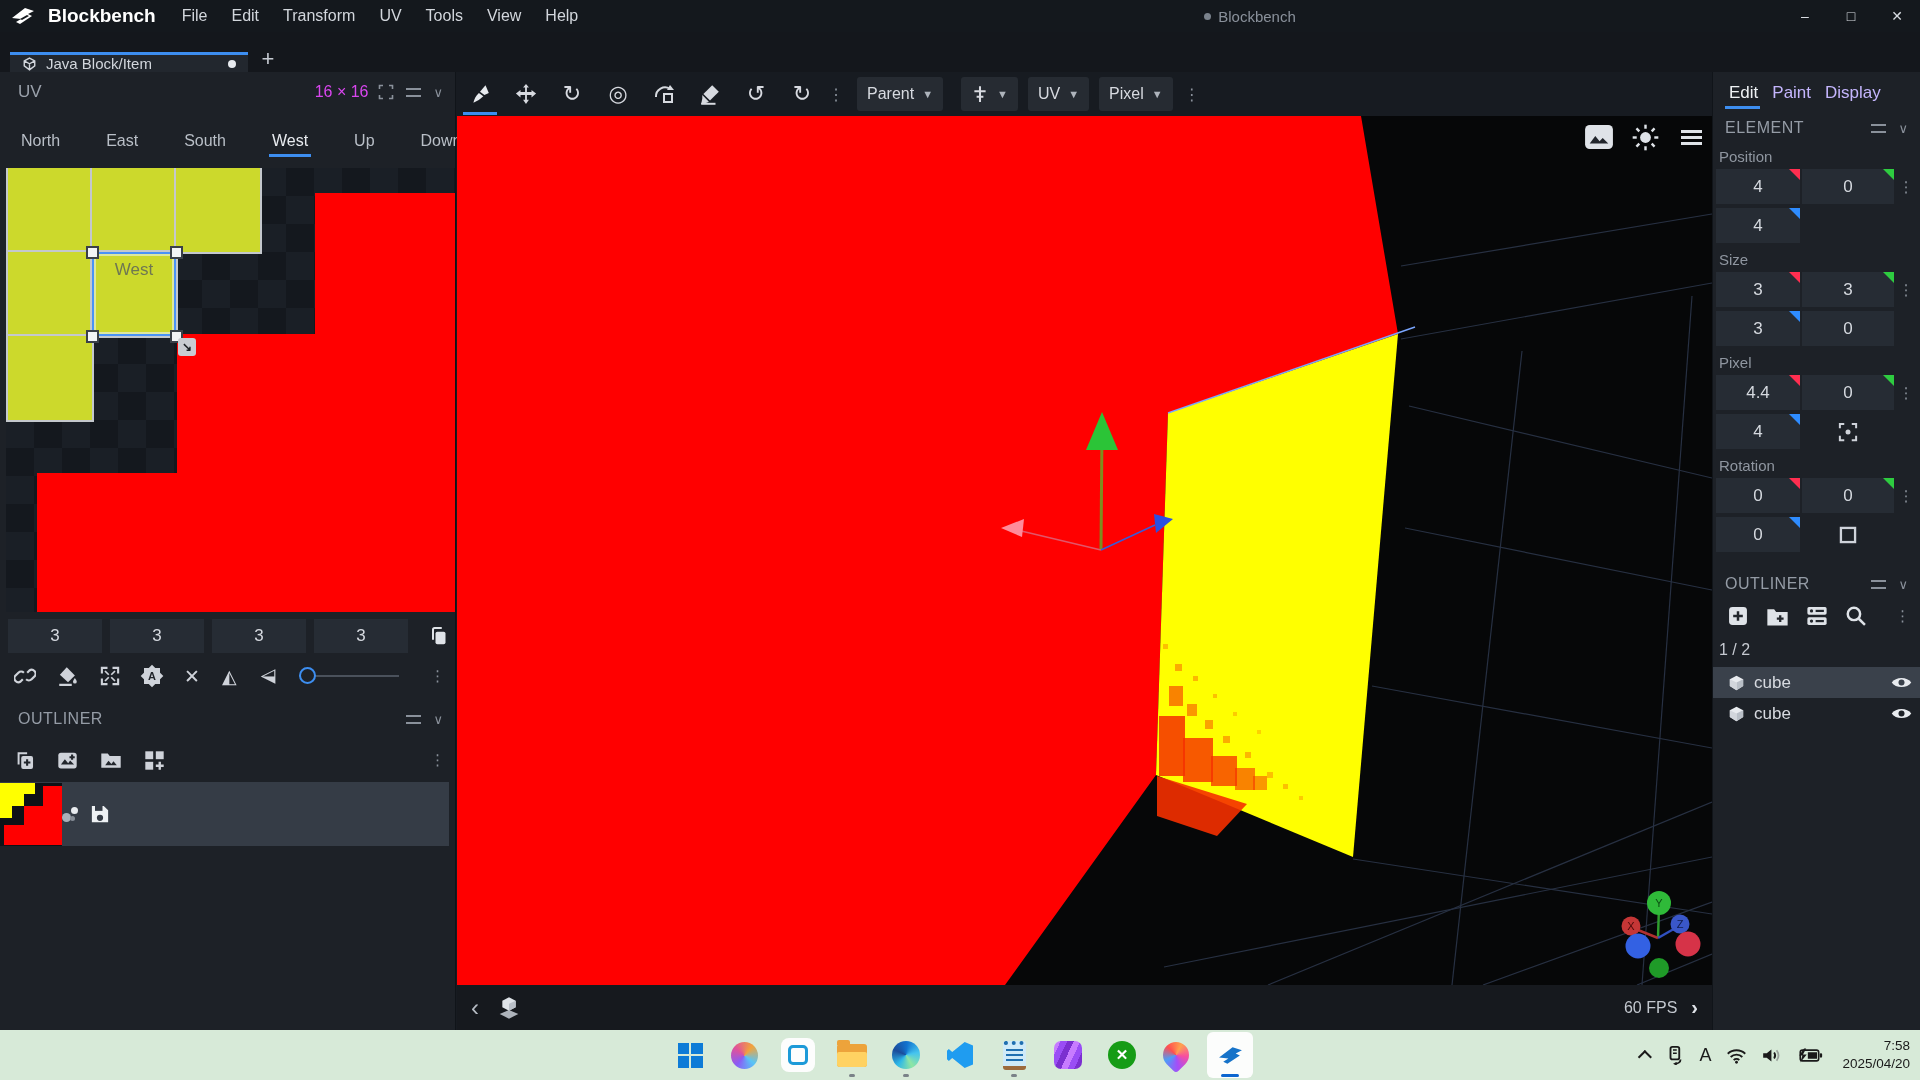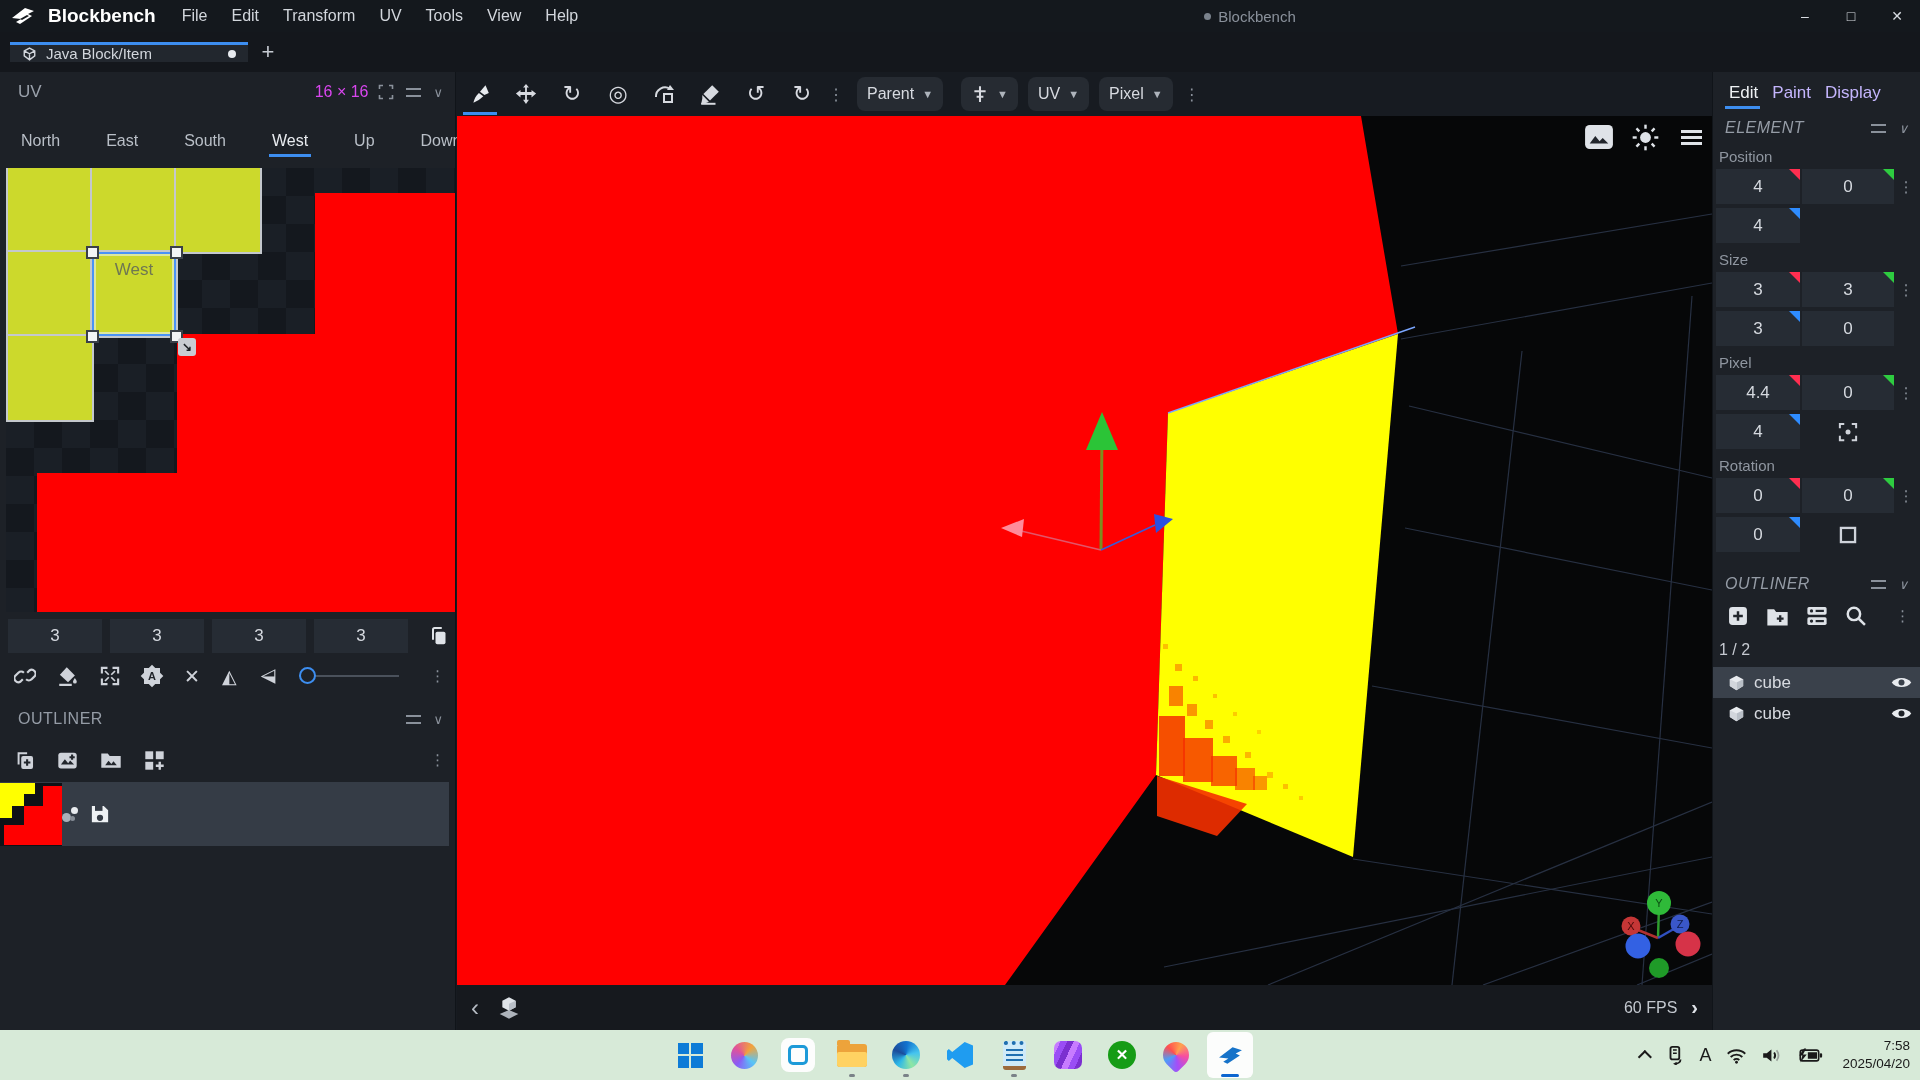--- a/index.html
+++ b/index.html
@@ -15,21 +15,21 @@
   .menuitem { font-size:16px; padding:5px 12px; color:#d2d6dc; cursor:default; }
   .win-title { position:absolute; left:1130px; top:0; width:240px; height:32px; display:flex;
     align-items:center; justify-content:center; gap:7px; color:#8a919b; font-size:15px; }
   .win-title .dot { width:7px; height:7px; border-radius:50%; background:#7a828c; }
   .win-controls { position:absolute; right:0; top:0; height:32px; display:flex; }
   .wc { width:46px; height:32px; display:flex; align-items:center; justify-content:center;
     color:#d8dce2; font-size:14px; }
 
   
   .tabbar { position:absolute; left:0; top:32px; width:1920px; height:40px; background:#14171c;
-    display:flex; align-items:center; }
+    display:flex; align-items:flex-end; }
   .tab { margin-left:10px; width:238px; background:#22272e; border-top:3px solid #3d8ef0;
     display:flex; align-items:center; padding:0 12px; gap:9px; color:#d2d6dc; font-size:15px; }
   .tab .spacer { flex:1; }
   .tab .unsaved { width:8px; height:8px; border-radius:50%; background:#e8ebef; }
   .tab-add { width:40px; display:flex; align-items:center; justify-content:center;
     color:#c6cbd2; font-size:22px; }
 
   
   .left-panel { position:absolute; left:0; top:72px; width:456px; height:958px; background:#1d2127;
     border-right:1px solid #101419; }
@@ -104,21 +104,21 @@
   .particles b { position:absolute; border-radius:50%; background:#aab0b9; }
 
   
   .vtoolbar { position:absolute; left:457px; top:72px; width:1255px; height:44px; background:#171b21;
     display:flex; align-items:center; color:#d7dae0; }
   .vt-icon { width:46px; height:36px; display:flex; align-items:center; justify-content:center;
     font-size:20px; position:relative; }
   .vt-icon.active::after { content:""; position:absolute; left:6px; right:6px; bottom:-3px;
     height:3px; background:#3d8ef0; }
   .vt-kebab { width:22px; text-align:center; color:#8a919b; }
-  .dropdown { height:34px; background:#262b32; border-radius:8px; display:flex; align-items:center;
+  .dropdown { height:34px; background:#262b32; border-radius:3px; display:flex; align-items:center;
     gap:8px; padding:0 10px; margin-left:10px; font-size:16px; color:#d7dae0;text-align:center; }
   .dropdown .caret { font-size:11px; color:#aeb4bc; }
 
   .viewport { position:absolute; left:457px; top:116px; width:1255px; height:869px; background:#060708; }
   .viewport svg { display:block; }
   .vp-icons { position:absolute; top:6px; right:6px; display:flex; align-items:center; gap:16px; }
   .vp-ic { width:30px; height:30px; display:flex; align-items:center; justify-content:center; }
   .hamb { width:21px; height:15px; border-top:3px solid #dfe3e8; border-bottom:3px solid #dfe3e8; }
   .hamb i { display:block; margin-top:3px; height:3px; background:#dfe3e8; }
 
@@ -129,21 +129,21 @@
   .statusbar .fwd { font-size:20px; color:#dfe3e8; margin-left:14px; font-weight:bold; }
 
   
   .right-panel { position:absolute; left:1712px; top:72px; width:208px; height:958px; background:#1d2127;
     border-left:1px solid #101419; }
   .rp-tabs { display:flex; gap:6px; padding:9px 0 2px 12px; }
   .rp-tab { font-size:17px; color:#c4b5fd; padding:2px 4px 6px; position:relative; }
   .rp-tab.active { color:#eef1f4; }
   .rp-tab.active::after { content:""; position:absolute; left:0; right:2px; bottom:0; height:3px;
     background:#3d8ef0; }
-  .sec-head { display:flex; align-items:center; padding:8px 12px 4px 12px;font-style:italic; }
+  .sec-head { display:flex; align-items:center; padding:8px 12px 4px 12px; }
   .grp-label { color:#8f96a0; font-size:15px; margin:7px 0 3px 6px; }
   .vals { display:grid; grid-template-columns:84px 92px 20px; grid-auto-rows:37px; gap:2px;
     margin-left:3px; align-items:center; }
   .cell { position:relative; height:35px; background:#262c34; color:#d5d9df; font-size:17px;
     display:flex; align-items:center; justify-content:center; overflow:hidden; }
   .cell.ax-x::before, .cell.ax-y::before, .cell.ax-z::before { content:""; position:absolute;
     top:0; right:0; border-left:11px solid transparent; }
   .cell.ax-x::before { border-top:11px solid #ff2e50; }
   .cell.ax-y::before { border-top:11px solid #2ecc40; }
   .cell.ax-z::before { border-top:11px solid #2e8cff; }

